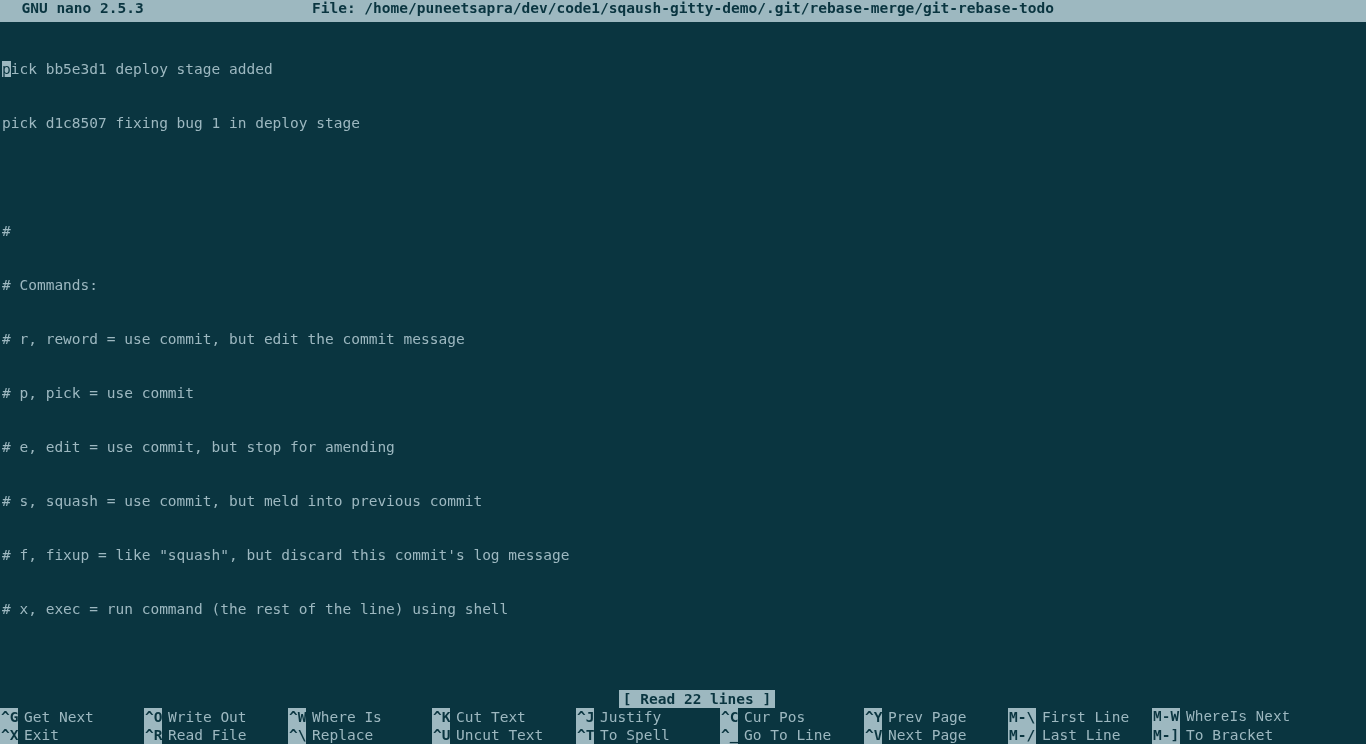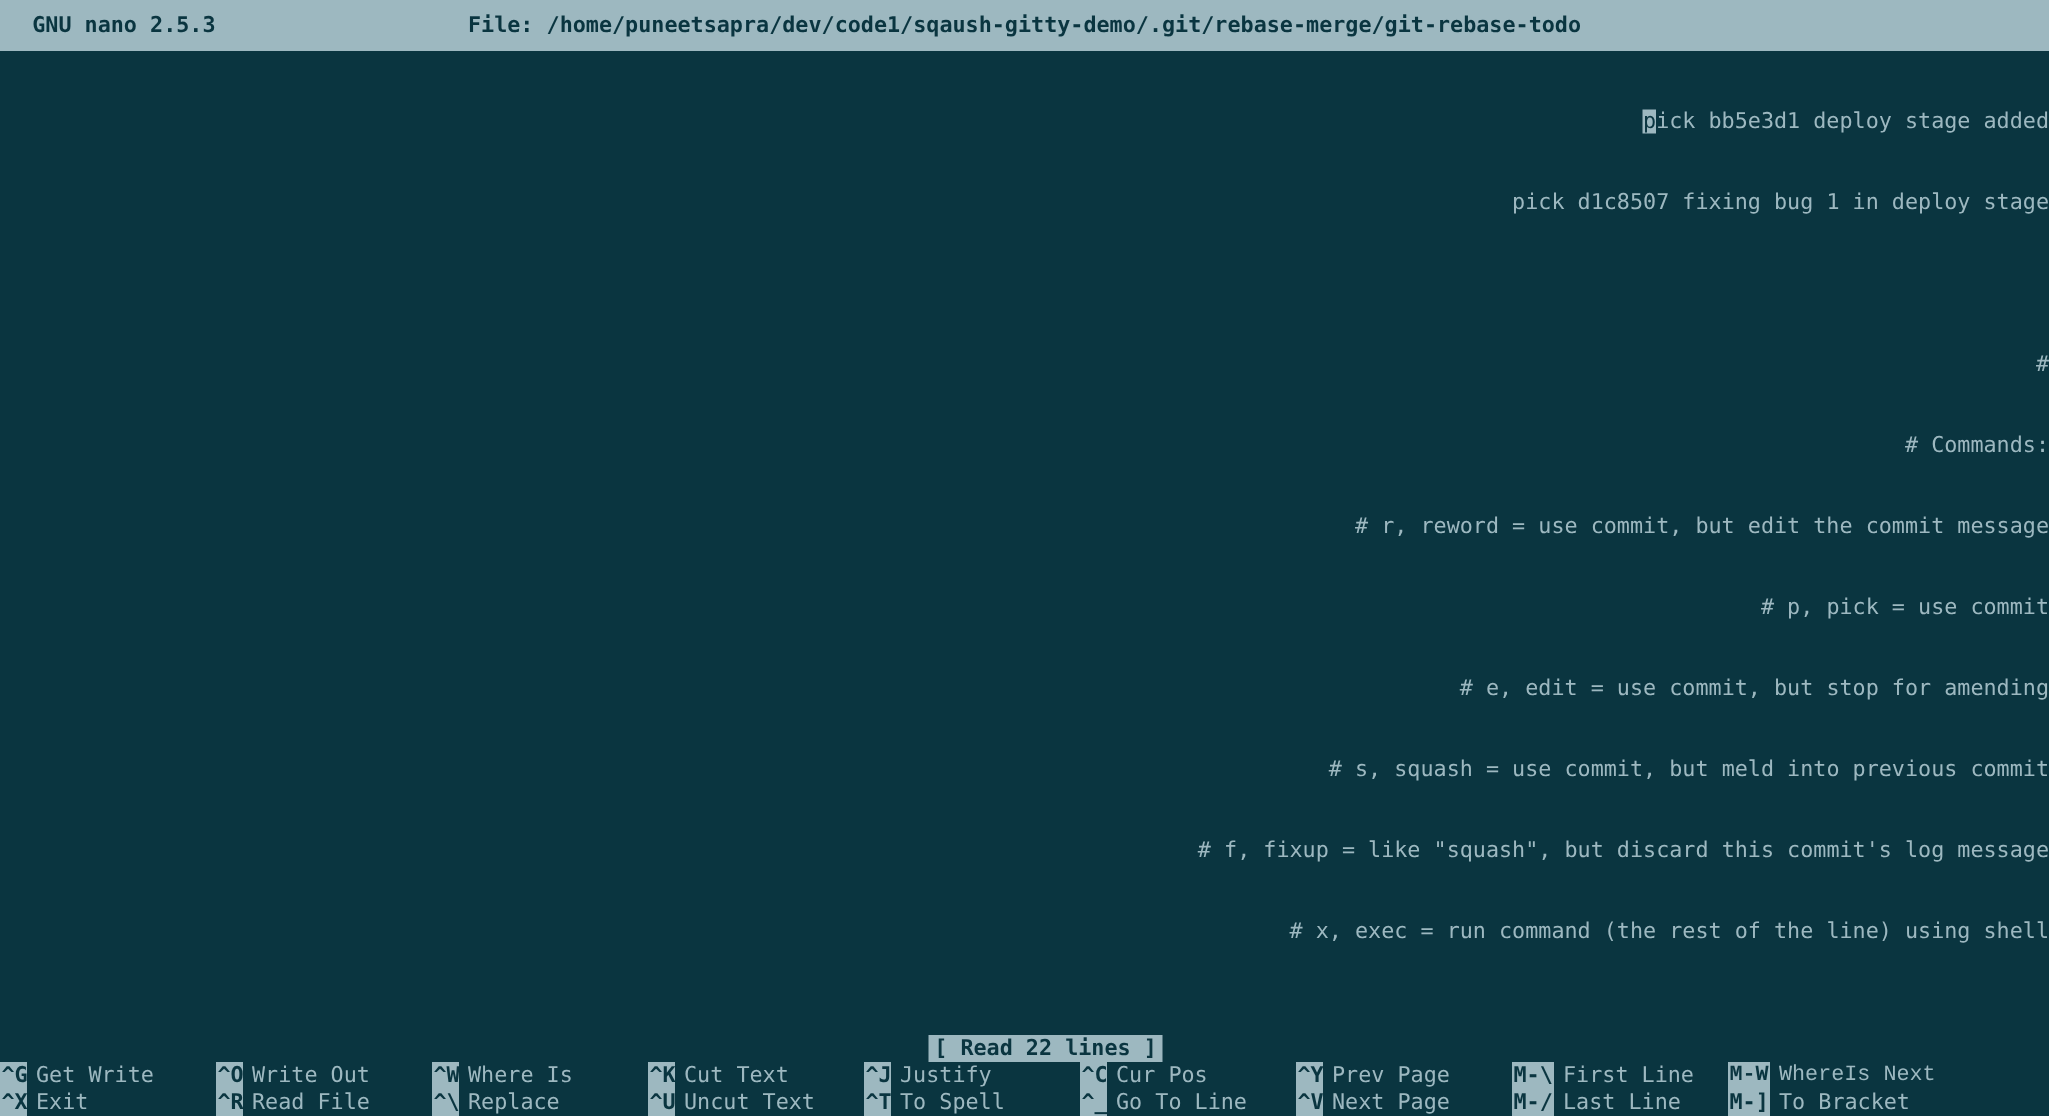--- a/index.html
+++ b/index.html
@@ -13,45 +13,44 @@
       background-color: #0a3540;
       font-family: 'DejaVu Sans Mono', 'Courier New', monospace;
       font-size: 14.5px;
       color: #9db8c0;
       overflow: hidden;
       position: relative;
     }
     .title-bar {
       background-color: #9db8c0;
       color: #0a3540;
-      height: 34px;
+      height: 22px;
       width: 100%;
       display: flex;
-      align-items: center;
+      align-items: flex-start;
       padding: 0 4px;
       position: relative;
       white-space: pre;
     }
     .title-left {
       font-weight: bold;
     }
     .title-center {
       position: absolute;
       left: 50%;
       transform: translateX(-50%);
       font-weight: bold;
     }
     .content-area {
       padding: 2px 0 0 2px;
       line-height: 18px;
       white-space: pre;
     }
     .buffer-line {
       height: 18px;
-      text-align: right;
     }
     .cursor {
       background-color: #9db8c0;
       color: #0a3540;
     }
     .status-wrapper {
       position: absolute;
       bottom: 36px;
       left: 0;
       width: 100%;
@@ -136,21 +135,21 @@
 </div>
 
 <div class="status-wrapper">
   <span class="status-bar">[ Read 22 lines ]</span>
 </div>
 
 <div class="shortcut-bar">
   <div class="shortcut-row" id="shortcut-row-1">
       <div class="shortcut-cell" style="width: 144px;">
         <span class="shortcut-key">^G</span>
-        <span class="shortcut-label">Get Write</span>
+        <span class="shortcut-label">Get Next</span>
       </div>
       <div class="shortcut-cell" style="width: 144px;">
         <span class="shortcut-key">^O</span>
         <span class="shortcut-label">Write Out</span>
       </div>
       <div class="shortcut-cell" style="width: 144px;">
         <span class="shortcut-key">^W</span>
         <span class="shortcut-label">Where Is</span>
       </div>
       <div class="shortcut-cell" style="width: 144px;">

